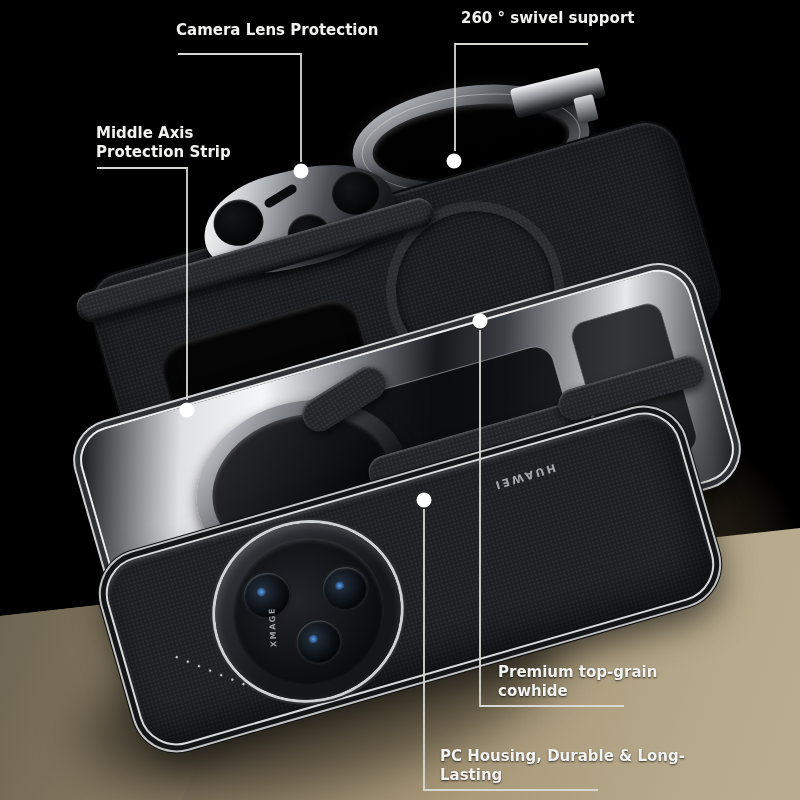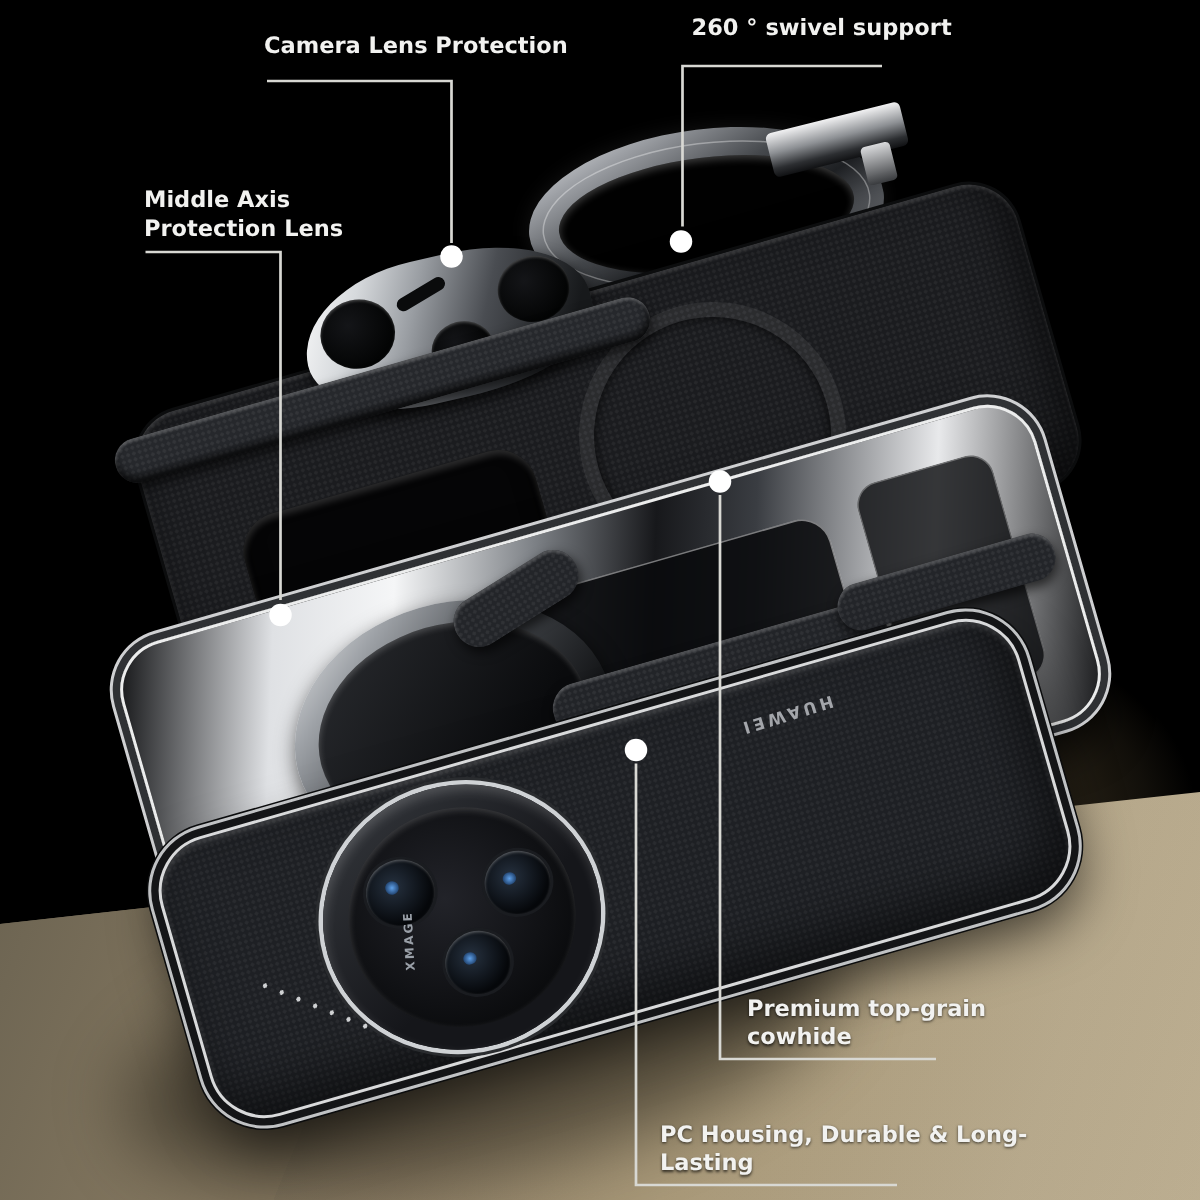--- a/index.html
+++ b/index.html
@@ -189,19 +189,19 @@
       <circle cx="454" cy="161" r="7.5"></circle>
       <circle cx="187" cy="410" r="7.5"></circle>
       <circle cx="480" cy="321" r="7.5"></circle>
       <circle cx="424" cy="500" r="7.5"></circle>
     </g>
   </svg>
 
   <div class="label" style="left:176px;top:21px;">Camera Lens Protection</div>
   <div class="label" style="left:461px;top:9px;">260 ° swivel support</div>
   <div class="label" style="left:96px;top:124px;">Middle Axis
-Protection Lens</div>
+Protection Strip</div>
   <div class="label" style="left:498px;top:663px;">Premium top-grain
 cowhide</div>
   <div class="label" style="left:440px;top:747px;">PC Housing, Durable &amp; Long-
 Lasting</div>
 
 </div>
 
 </body></html>

